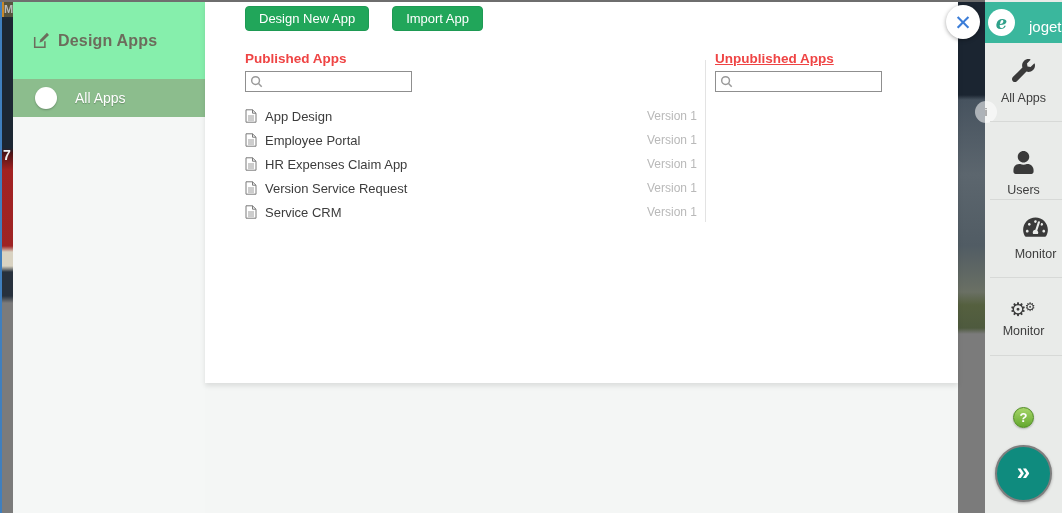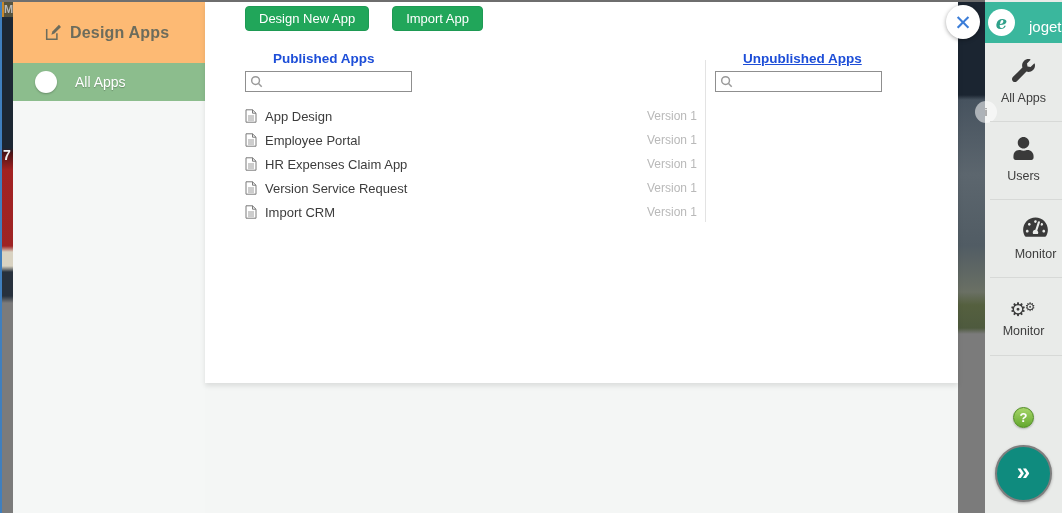--- a/index.html
+++ b/index.html
@@ -15,34 +15,34 @@
     background:linear-gradient(to bottom,#39404a 0px,#1c2733 20px,#1c2733 148px,#4a1416 153px,#a22222 170px,#9e2424 246px,#d9d3c2 252px,#d9d3c2 266px,#27313d 272px,#27313d 296px,#7b7b7b 303px,#7b7b7b 100%); }
   .underlay-left .mbox { position:absolute; left:2px; top:0; width:11px; height:17px; background:#57543f;
     border-left:2px solid #c8882a; border-top:2px solid #c8882a; color:#b9b9b9; font-size:11px; font-weight:bold;
     overflow:hidden; line-height:14px; }
   .underlay-left .seven { position:absolute; left:3px; top:147px; color:#efefef; font-size:14px; font-weight:bold; }
   .underlay-right { position:absolute; left:958px; top:0; width:27px; height:513px; z-index:4;
     background:linear-gradient(to bottom,#1b2531 0px,#1b2531 95px,#47535f 100px,#5c666e 175px,#515c64 245px,#6a7064 292px,#55603f 305px,#4e5a3e 328px,#7b7b7b 334px,#7b7b7b 100%); }
 
   
   .sidebar { position:absolute; left:13px; top:2px; width:192px; height:511px; background:#f5f7f6; z-index:6; }
-  .sidebar-header { height:61px; background:#fdba74; display:flex; align-items:center; padding-left:32px; }
+  .sidebar-header { height:77px; background:#86efac; display:flex; align-items:center; padding-left:20px; }
   .sidebar-title { color:#6c6c5c; font-weight:bold; font-size:16px; margin-left:8px; letter-spacing:0.2px; }
   .edit-icon svg { display:block; }
   .sidebar-item-active { height:38px; background:#8cbd8d; display:flex; align-items:center; padding-left:22px; cursor:pointer; }
   .sidebar-circle { width:22px; height:22px; border-radius:50%; background:#ffffff; box-shadow:0 1px 2px rgba(0,0,0,0.25); }
   .sidebar-item-label { color:#ffffff; font-size:14px; margin-left:18px; text-shadow:0 1px 1px rgba(0,0,0,0.25); }
 
   
   .panel { position:absolute; left:205px; top:2px; width:753px; height:381px; background:#ffffff; z-index:6;
     box-shadow:0 3px 5px rgba(0,0,0,0.10); }
   .btn-row { position:absolute; left:40px; top:4px; display:flex; gap:23px;align-items:flex-end; }
   .green-btn { background:#21a65a; border:1px solid #1e9a54; color:#fff; font-size:13px; padding:4px 13px;
     border-radius:4px; cursor:pointer; font-family:inherit; }
-  .col-heading { position:absolute; top:49px; font-size:13.5px; font-weight:bold; color:#1d4ed8;margin-left:28px; }
+  .col-heading { position:absolute; top:49px; font-size:13.5px; font-weight:bold; color:#ef4444; }
   .search-box { position:absolute; top:69px; width:167px; height:21px; background:#fff; border:1px solid #8f8f8f;
     display:flex; align-items:center; padding-left:4px; }
   .search-box input { border:none; outline:none; flex:1; height:17px; font-size:12px; font-family:inherit; background:transparent; min-width:0; }
   .mag-icon { display:flex; margin-right:3px; }
   .pub-heading { left:40px; } .pub-search { left:40px; }
   .unpub-heading { left:510px;text-decoration:underline; } .unpub-search { left:510px; }
   .v-divider { position:absolute; left:500px; top:58px; width:1px; height:162px; background:#e3e3e3; }
   .app-list { position:absolute; left:40px; top:102px; width:452px; }
   .app-row { display:flex; align-items:center; height:24px; cursor:pointer; }
   .doc-icon { display:flex; margin-right:8px; }
@@ -196,21 +196,21 @@
       <div class="app-row">
         <span class="doc-icon">
             <svg width="12" height="14" viewBox="0 0 12 14">
               <path fill="#fff" stroke="#7a7a7a" stroke-width="1" d="M1 .8h6.5L11 4.2v9H1z"></path>
               <path fill="none" stroke="#7a7a7a" stroke-width="1" d="M7.5.8v3.4H11"></path>
               <line x1="3" y1="7" x2="9" y2="7" stroke="#9a9a9a"></line>
               <line x1="3" y1="9" x2="9" y2="9" stroke="#9a9a9a"></line>
               <line x1="3" y1="11" x2="9" y2="11" stroke="#9a9a9a"></line>
             </svg>
           </span>
-        <span class="app-name">Import CRM</span>
+        <span class="app-name">Service CRM</span>
         <span class="app-version">Version 1</span>
       </div>
     </div>
   </div>
 
   <button class="close-btn">✕</button>
 
   <div class="toolbar">
     <div class="toolbar-header">
       <span class="logo-circle">e</span>
@@ -222,21 +222,21 @@
     <div class="tb-item" style="top:43px;">
       <span>
         <svg width="23" height="23" viewBox="0 0 512 512">
             <path fill="#3a3a3a" d="M507.73 109.1c-2.24-9.03-13.54-12.09-20.12-5.51l-74.36 74.36-67.88-11.31-11.31-67.88 74.36-74.36c6.62-6.62 3.43-17.9-5.66-20.16-47.38-11.74-99.55.91-136.58 37.93-39.64 39.64-50.55 97.1-34.05 147.2L18.74 402.76c-24.99 24.99-24.99 65.51 0 90.5 24.99 24.99 65.51 24.99 90.5 0l213.21-213.21c50.12 16.71 107.47 5.68 147.37-34.22 37.07-37.07 49.7-89.32 37.91-136.73z"></path>
           </svg>
       </span>
       <span class="tb-label">All Apps</span>
     </div>
     <div class="tb-divider" style="top:121px;"></div>
 
-    <div class="tb-item" style="top:121px;">
+    <div class="tb-item" style="top:135px;">
       <span>
         <svg width="21" height="23" viewBox="0 0 448 512">
             <path fill="#3a3a3a" d="M224 256c70.7 0 128-57.3 128-128S294.7 0 224 0 96 57.3 96 128s57.3 128 128 128zm89.6 32h-16.7c-22.2 10.2-46.9 16-72.9 16s-50.6-5.8-72.9-16h-16.7C60.2 288 0 348.2 0 422.4V464c0 26.5 21.5 48 48 48h352c26.5 0 48-21.5 48-48v-41.6c0-74.2-60.2-134.4-134.4-134.4z"></path>
           </svg>
       </span>
       <span class="tb-label">Users</span>
     </div>
     <div class="tb-divider" style="top:199px;"></div>
 
     <div class="tb-item" style="top:199px;margin-left:12px;">

